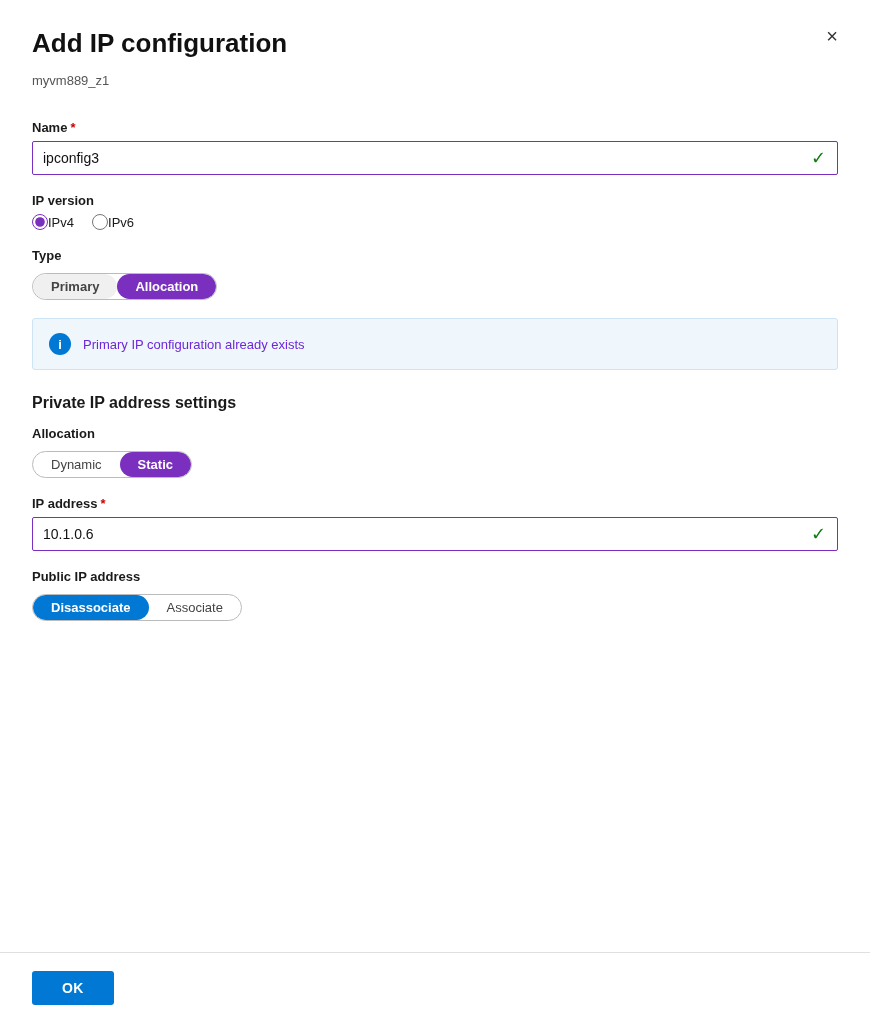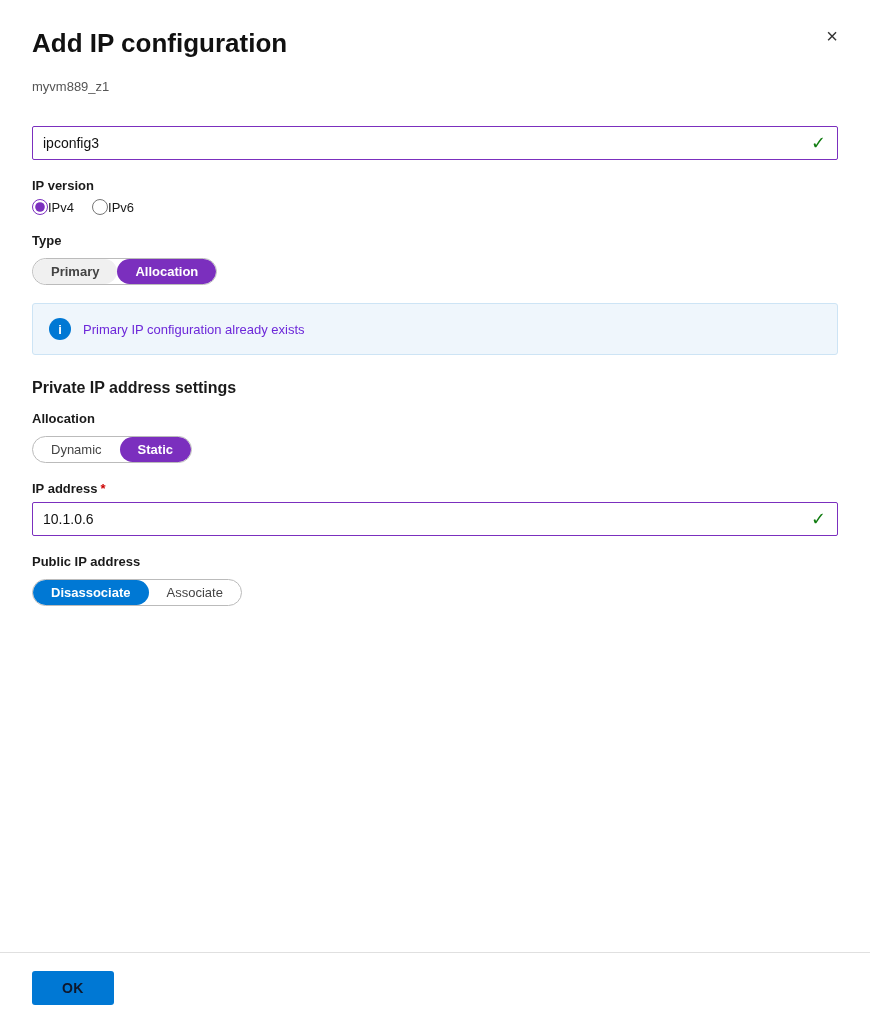--- a/index.html
+++ b/index.html
@@ -25,21 +25,21 @@
     }
     .panel-title {
       font-size: 26px;
       font-weight: 600;
       color: #111;
       line-height: 1.2;
     }
     .panel-subtitle {
       font-size: 13px;
       color: #555;
-      margin-top: 20px;
+      margin-top: 14px;
     }
     .close-btn {
       position: absolute;
       top: 22px;
       right: 28px;
       background: none;
       border: none;
       font-size: 20px;
       cursor: pointer;
       color: #333;
@@ -173,21 +173,21 @@
       color: #1a1a1a;
     }
     .panel-footer {
       border-top: 1.5px solid #e0e0e0;
       padding: 18px 32px;
       display: flex;
       align-items: center;
     }
     .ok-btn {
       background: #0078d4;
-      color: #0f172a;
+      color: #ffffff;
       border: none;
       border-radius: 3px;
       padding: 9px 30px;
       font-size: 14px;
       font-weight: 600;
       cursor: pointer;
       letter-spacing: 0.3px;
     }
   </style>
 </head>
@@ -197,20 +197,23 @@
 
   <div class="panel-header">
     <div class="panel-title">Add IP configuration</div>
     <div class="panel-subtitle">myvm889_z1</div>
     <button class="close-btn">×</button>
   </div>
 
   <div class="panel-body">
 
     <div class="field-group">
+      <div class="field-label">
+        <span>Name</span><span class="required">*</span>
+      </div>
       <div class="text-input-wrapper">
         <input class="text-input" type="text" value="ipconfig3" style="">
         <span class="input-check">✓</span>
       </div>
     </div>
 
     <div class="field-group">
       <div class="field-label">IP version</div>
       <div class="radio-group">
         <label class="radio-option">

